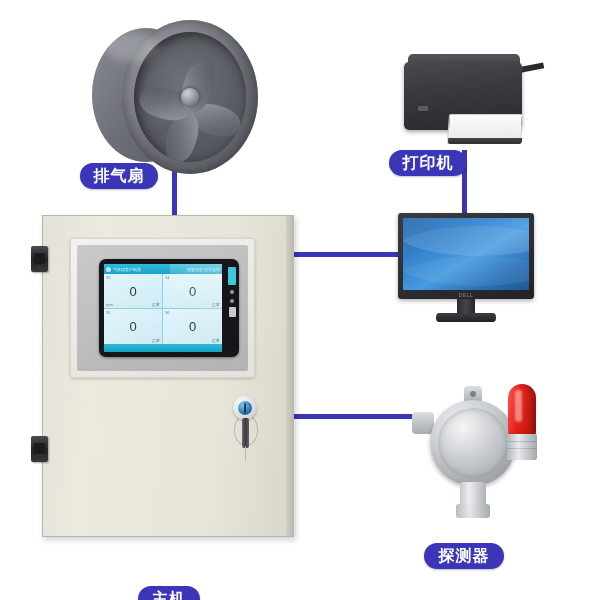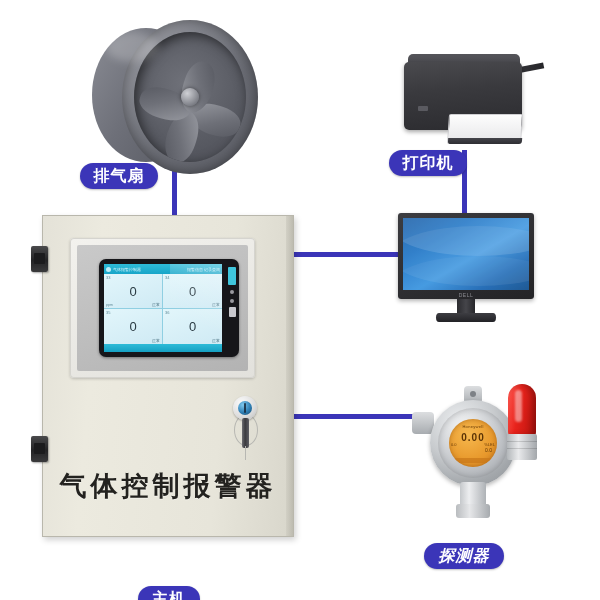--- a/index.html
+++ b/index.html
@@ -434,52 +434,43 @@
 
     <div class="lock">
       <div class="key-ring"></div>
       <div class="lock-ring"></div>
       <div class="lock-core"></div>
       <div class="lock-slot"></div>
       <div class="key-shaft"></div>
       <div class="key-tail"></div>
     </div>
 
-    <div class="cab-text">气体控制报警器</div>
   </div>
   <div class="pill" style="left:138px;top:543px;width:62px;margin-top:43px;">
     <span>主机</span>
   </div>
 
   <div id="detector">
     <div class="det-tabTop">
       <div class="hole"></div>
     </div>
     <div class="det-lugL"></div>
     <div class="det-lugR"></div>
     <div class="det-body"></div>
     <div class="det-ring"></div>
-    <div class="det-lcd">
-      <div class="lcd-brand">Honeywell</div>
-      <div class="lcd-unitL">0.0</div>
-      <div class="lcd-unitR">%LEL</div>
-      <div class="lcd-big">0.00</div>
-      <div class="lcd-sm">0.0</div>
-      <div class="lcd-bar"></div>
-    </div>
     <div class="det-stem"></div>
     <div class="det-cap"></div>
 
     <div class="beacon">
       <div class="beacon-dome">
         <div class="beacon-gloss"></div>
       </div>
       <div class="beacon-base">
         <div class="bline" style="top:7px;"></div>
         <div class="bline" style="top:14px;"></div>
       </div>
     </div>
   </div>
-  <div class="pill" style="left:424px;top:543px;width:80px;font-style:italic;">
+  <div class="pill" style="left:424px;top:543px;width:80px;">
     <span>探测器</span>
   </div>
 
 </div>
 
 </body></html>

